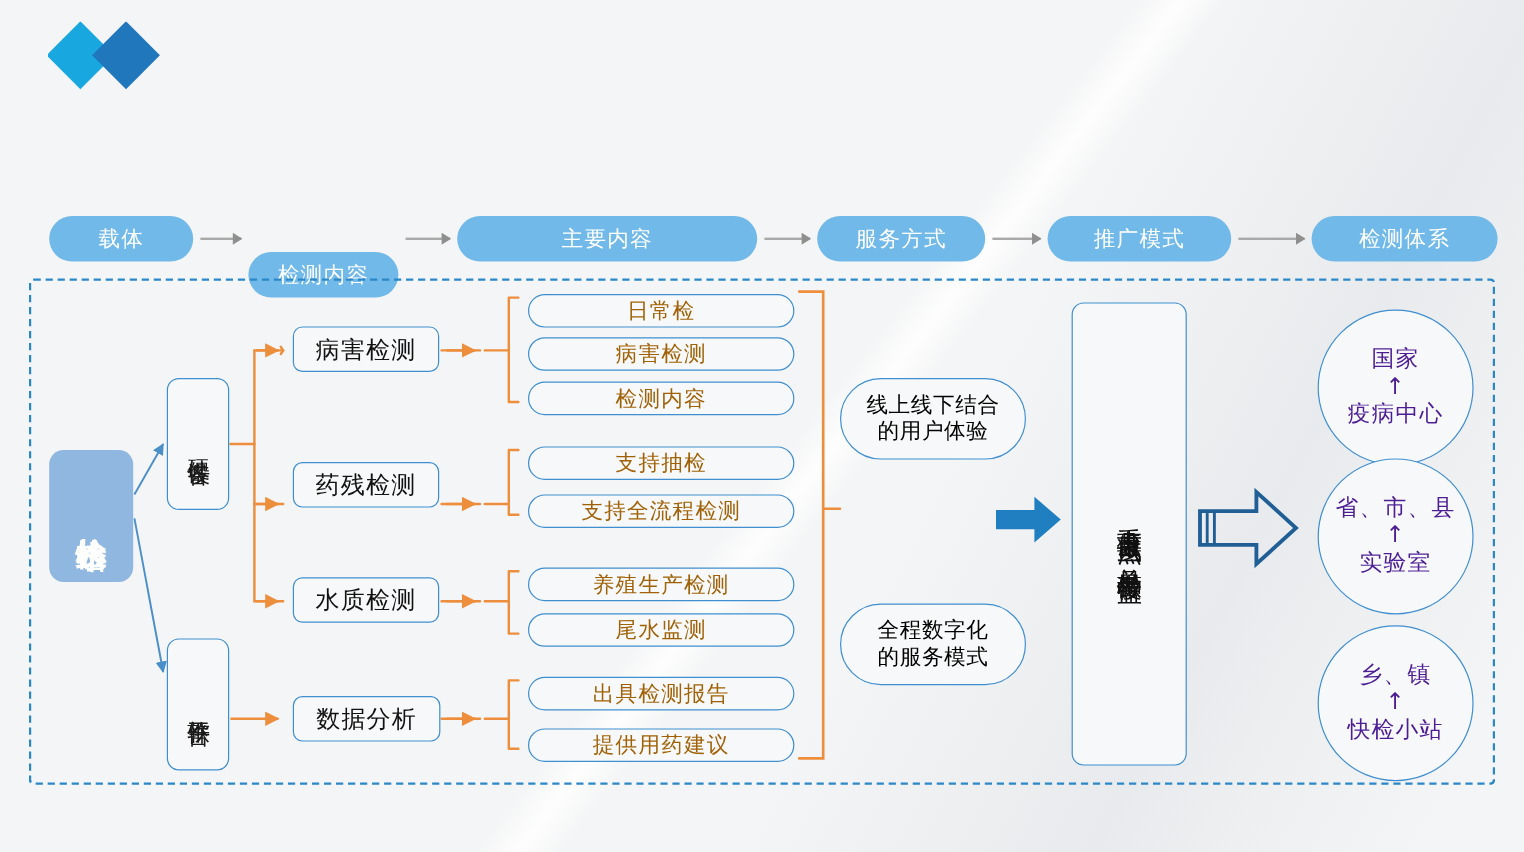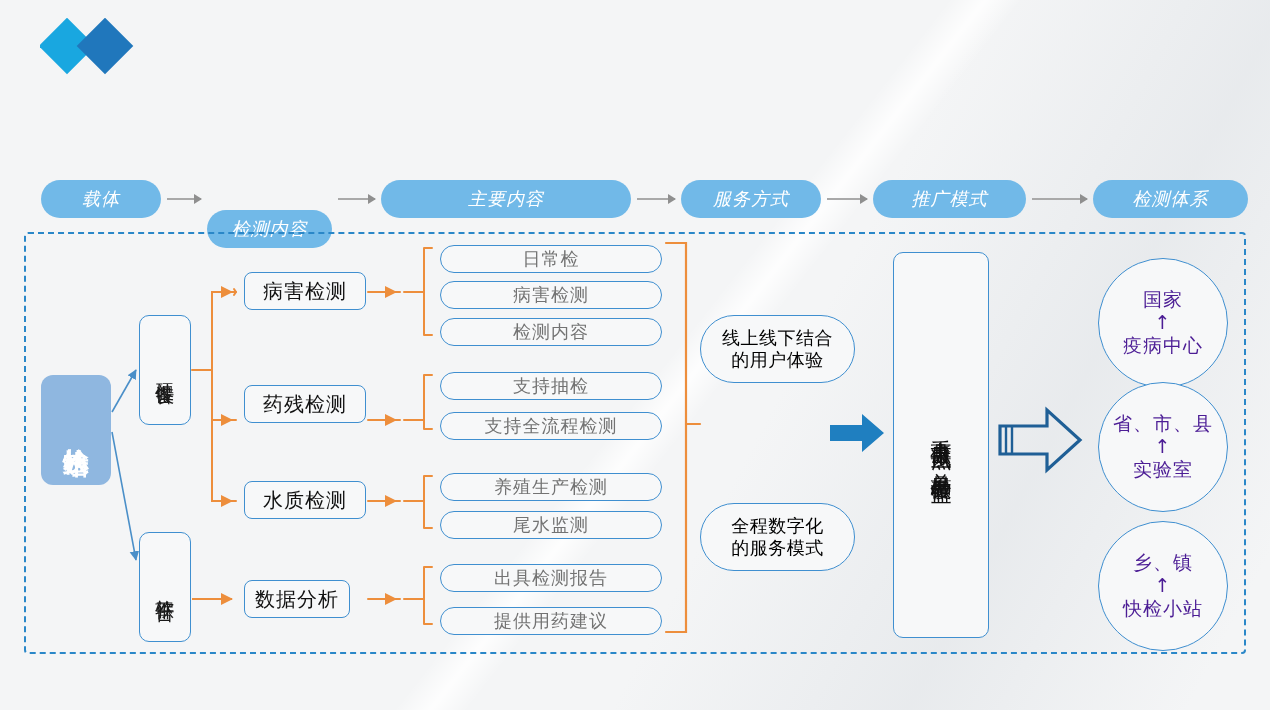--- a/index.html
+++ b/index.html
@@ -34,21 +34,21 @@
     font-family:"DejaVu Sans","Liberation Sans",sans-serif;
   }
   .subtitle .hl{ color:#ee7b18; }
 
   
   .chain{ position:absolute; left:0; top:180px; width:1270px; height:42px; }
   .pill{
     position:absolute; top:0; height:38px; border-radius:19px;
     background:#71b9e8; color:#fff; font-size:18px;
     display:flex; align-items:center; justify-content:center;
-    white-space:nowrap; letter-spacing:1px;font-style:italic;
+    white-space:nowrap; letter-spacing:1px;
   }
   .chain-arrow{ position:absolute; top:18px; height:2px; background:#a9a9a9; }
   .chain-arrow::after{
     content:""; position:absolute; right:-1px; top:-4px;
     border-left:8px solid #8f8f8f; border-top:5px solid transparent;
     border-bottom:5px solid transparent;
   }
 
   
   .panel{
@@ -83,21 +83,21 @@
   .lvl3{
     height:38px; border:1.6px solid #3f8fd0; border-radius:8px;
     background:#f7f8f9; color:#111; font-size:20px;
     display:flex; align-items:center; justify-content:center;
     white-space:nowrap; letter-spacing:1px;
     font-family:"DejaVu Sans","Liberation Sans",sans-serif;
   }
 
   .leaf{
     height:28px; border:1.6px solid #3f8fd0; border-radius:14px;
-    background:#f7f8f9; color:#737373; font-size:18px;
+    background:#f7f8f9; color:#a16207; font-size:18px;
     display:flex; align-items:center; justify-content:center;
     white-space:nowrap; letter-spacing:1px;
     font-family:"DejaVu Sans","Liberation Sans",sans-serif;
   }
 
   .bubble{
     width:155px; height:68px; border:1.6px solid #3f8fd0; border-radius:34px;
     background:#f7f8f9; color:#000000; font-size:18px; line-height:1.25;
     display:flex; align-items:center; justify-content:center;
     text-align:center; letter-spacing:.5px;
@@ -222,21 +222,21 @@
   <div class="node root">快检小站</div>
 
   <div id="lvl2-layer">
       <div class="node lvl2" style="left: 139px; top: 315px; height: 110px;">硬件设备</div>
       <div class="node lvl2" style="left: 139px; top: 532px; height: 110px;">软件平台</div>
     </div>
   <div id="lvl3-layer">
       <div class="node lvl3" style="left: 244px; top: 272px; width: 122px;">病害检测</div>
       <div class="node lvl3" style="left: 244px; top: 385px; width: 122px;">药残检测</div>
       <div class="node lvl3" style="left: 244px; top: 481px; width: 122px;">水质检测</div>
-      <div class="node lvl3" style="left: 244px; top: 580px; width: 106px;">数据分析</div>
+      <div class="node lvl3" style="left: 244px; top: 580px; width: 123px;">数据分析</div>
     </div>
   <div id="leaf-layer">
       <div class="node leaf" style="left: 440px; top: 245px; width: 222px;">日常检</div>
       <div class="node leaf" style="left: 440px; top: 281px; width: 222px;">病害检测</div>
       <div class="node leaf" style="left: 440px; top: 318px; width: 222px;">检测内容</div>
       <div class="node leaf" style="left: 440px; top: 372px; width: 222px;">支持抽检</div>
       <div class="node leaf" style="left: 440px; top: 412px; width: 222px;">支持全流程检测</div>
       <div class="node leaf" style="left: 440px; top: 473px; width: 222px;">养殖生产检测</div>
       <div class="node leaf" style="left: 440px; top: 511px; width: 222px;">尾水监测</div>
       <div class="node leaf" style="left: 440px; top: 564px; width: 222px;">出具检测报告</div>

